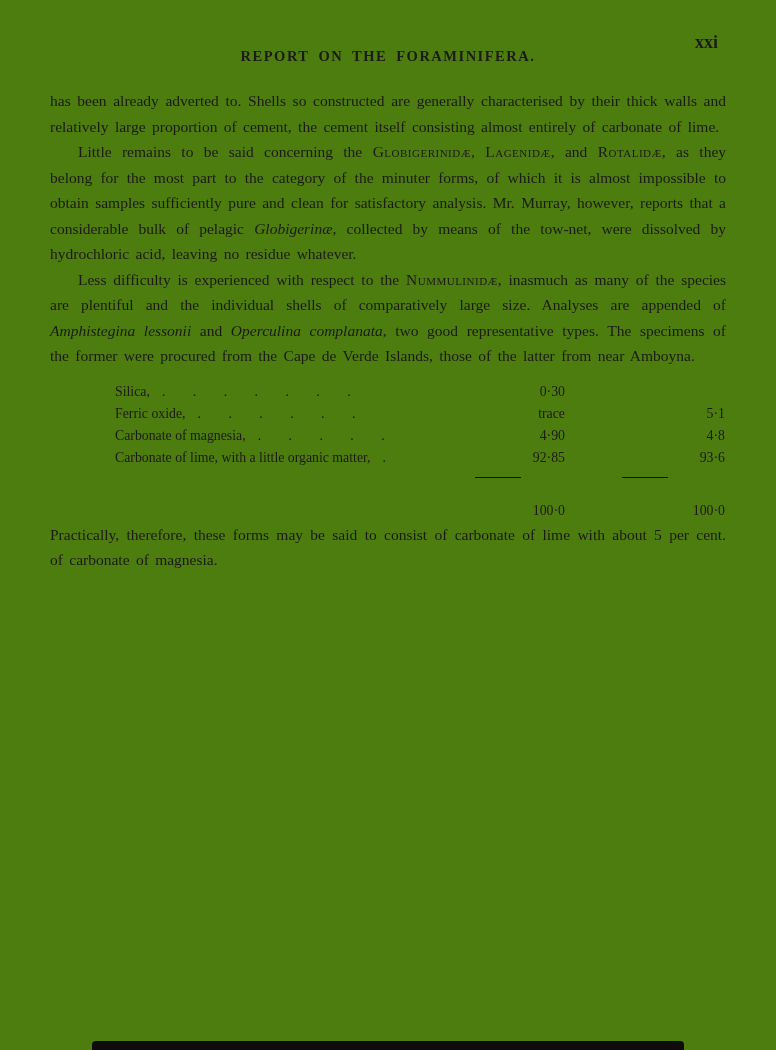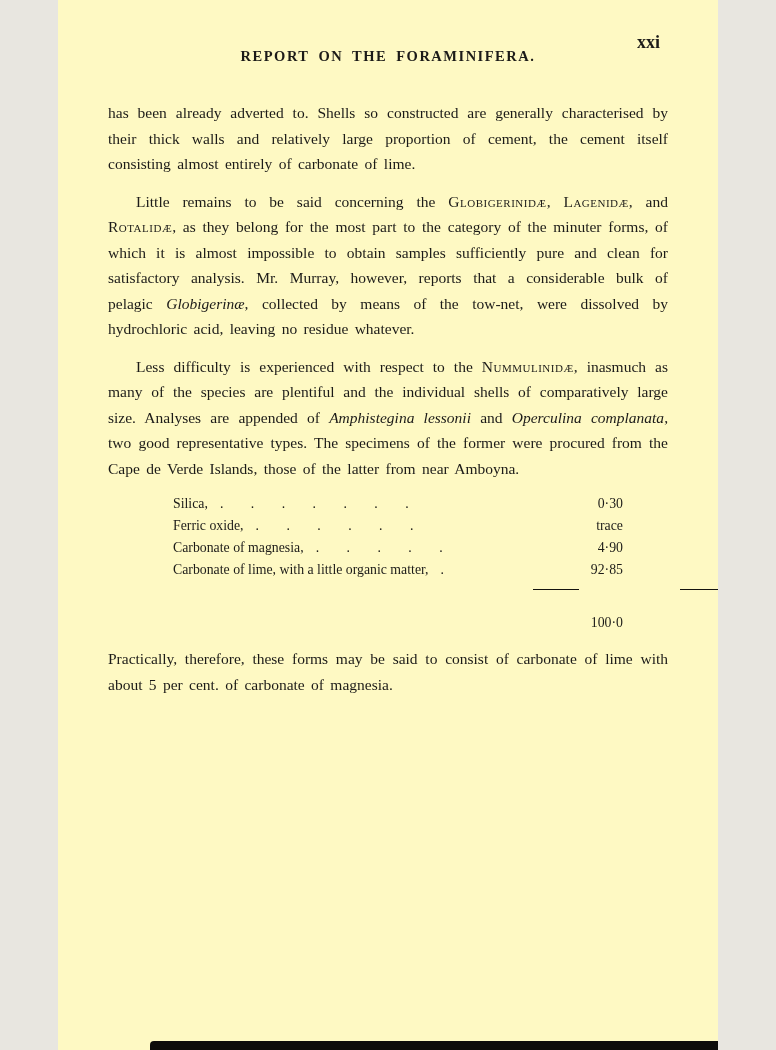--- a/index.html
+++ b/index.html
@@ -1,20 +1,20 @@
 <!DOCTYPE html>
 <html><head>
 <meta charset="utf-8">
 <style>
   html,body { margin:0; padding:0; background:#e8e6e0; }
   .page {
     position:relative;
-    width:660px; height:1050px;
+    width:776px; height:1050px;
     margin:0 auto;
-    background:#fef9c3;
+    background:#4d7c0f;
     color:#1c1b18;
     font-family:"Liberation Serif", serif;
     overflow:hidden;
     box-sizing:border-box;
   }
   .page-header {
     position:relative;
     padding-top:48px;
     height:24px;
   }
@@ -33,21 +33,21 @@
     font-size:18px;
     font-weight:700;
   }
   .body-text {
     padding:16px 50px 0 50px;
     font-size:15.5px;
     line-height:25.5px;
     text-align:justify;
     word-spacing:2.5px;
   }
-  p.para { margin:12px 0 0 0; }
+  p.para { margin:0 0 0 0; }
   p.indent { text-indent:28px; }
   .sc { font-variant:small-caps; letter-spacing:0.5px; }
   .it { font-style:italic; }
 
   .analysis-table {
     margin:12px 0 0 65px;
     font-size:13.8px;
     line-height:22px;
     text-align:left;
     word-spacing:normal;

